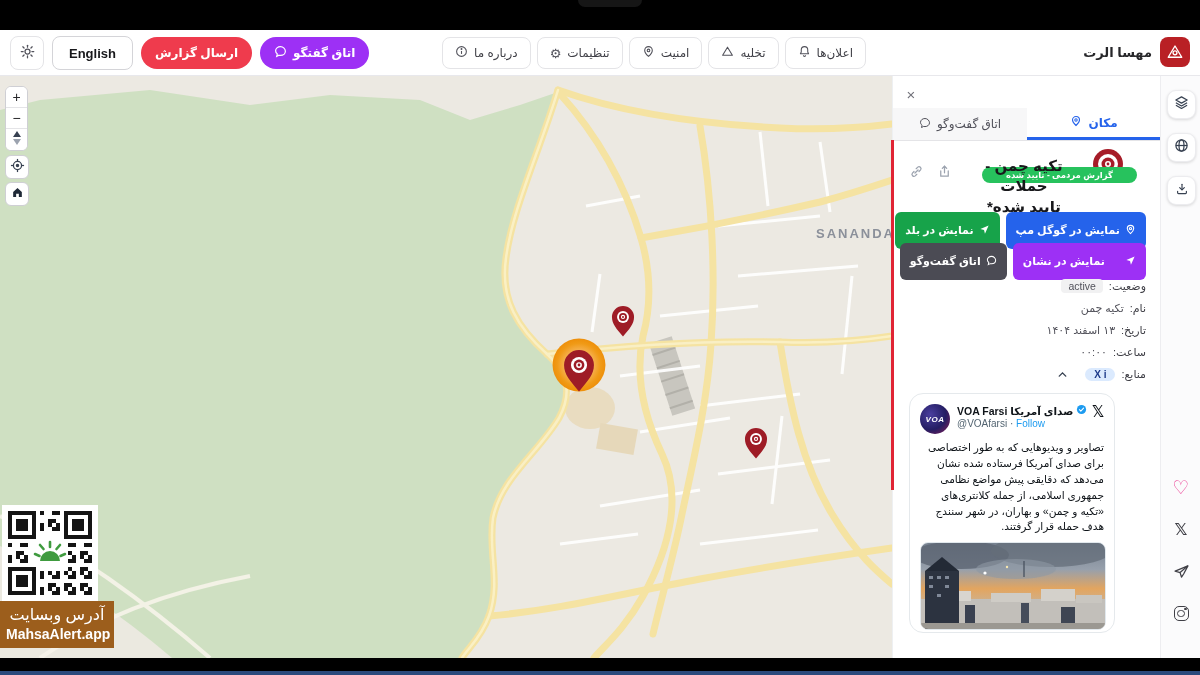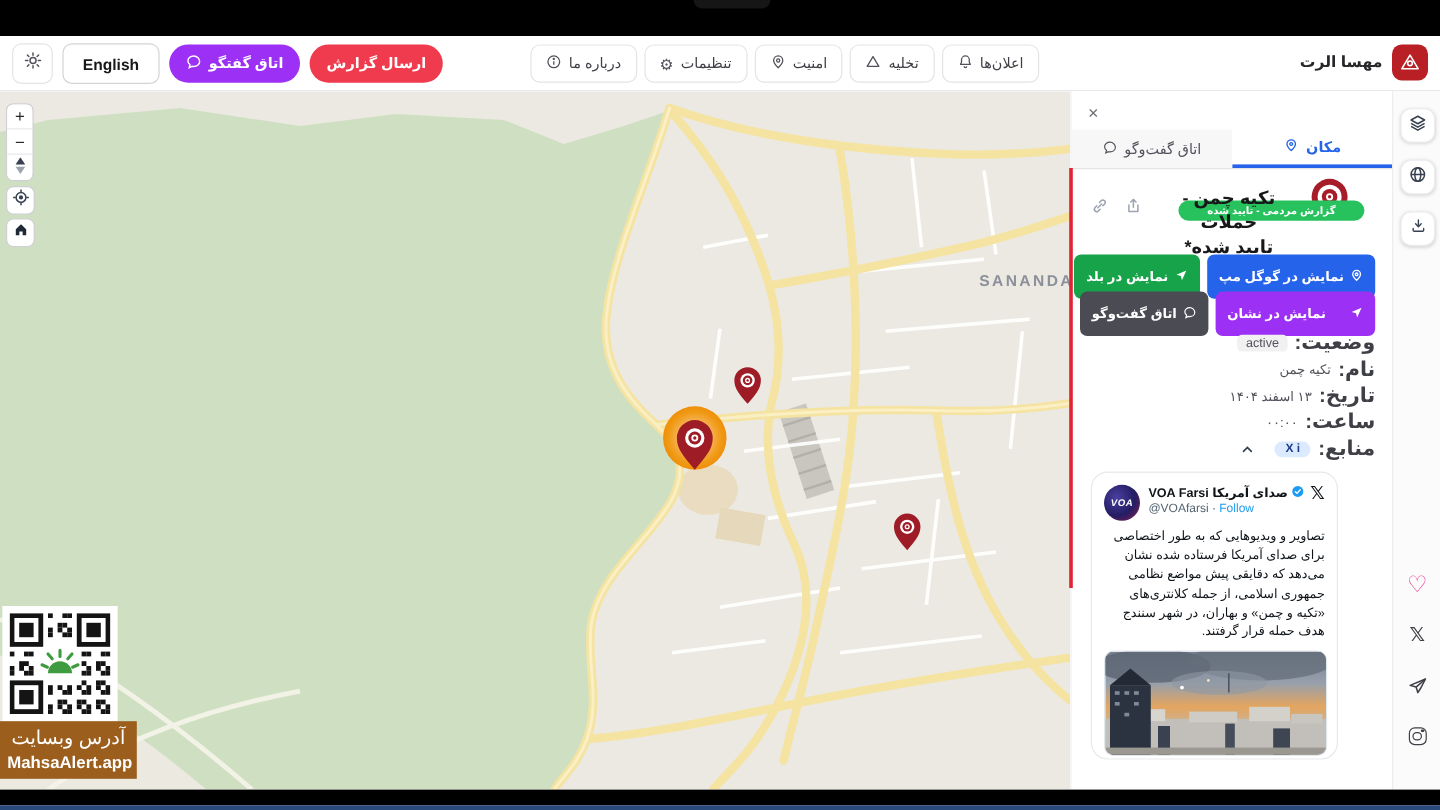--- a/index.html
+++ b/index.html
@@ -61,21 +61,21 @@
 
   .act-row{position:absolute;right:14px;display:flex;direction:rtl;gap:6px;}
   .act-btn{height:37px;padding:0 10px;border:none;border-radius:6px;color:#fff;font-size:11px;font-weight:bold;display:flex;align-items:center;gap:5px;cursor:pointer;white-space:nowrap;}
   .act-blue{background:var(--accent-blue,#2563eb);}
   .act-green{background:var(--accent-green,#17a34a);}
   .act-purple{background:var(--accent-purple,#9d30f5);gap:20px;}
   .act-dark{background:var(--dark-button,#4b4b54);}
 
   .details{position:absolute;right:14px;top:203px;direction:rtl;}
   .d-row{display:flex;align-items:center;gap:6px;margin-bottom:8px;height:14px;}
-  .d-label{font-size:17px;font-weight:bold;color:#3f3f46;text-align:center;}
+  .d-label{font-size:11px;font-weight:normal;color:#3f3f46;text-align:center;}
   .d-value{font-size:11px;color:#52525b;}
   .v-badge{background:#f1f1f2;border-radius:4px;padding:1px 7px;font-size:10.5px;}
   .v-pill{background:#dbeafe;border-radius:10px;padding:1px 9px;font-size:10px;font-weight:bold;color:#1e3a8a;}
   .chev{margin-right:10px;cursor:pointer;display:flex;align-items:center;}
 
   
   .tweet{position:absolute;left:16px;top:317px;width:206px;height:240px;border:1px solid #e5e9ec;border-radius:14px;background:#fff;overflow:hidden;}
   .tw-head{display:flex;align-items:flex-start;padding:10px 10px 0;gap:7px;}
   .tw-avatar{width:30px;height:30px;border-radius:50%;background:radial-gradient(circle at 35% 35%,#4a3f9f,#241d63 55%,#8c1d54);color:#fff;font-size:8px;font-weight:bold;font-style:italic;display:flex;align-items:center;justify-content:center;letter-spacing:.5px;flex-shrink:0;}
   .tw-names{flex:1;min-width:0;}
@@ -117,27 +117,27 @@
               <line x1="2" y1="12" x2="5" y2="12"></line>
               <line x1="19" y1="12" x2="22" y2="12"></line>
               <line x1="4.5" y1="4.5" x2="6.5" y2="6.5"></line>
               <line x1="17.5" y1="17.5" x2="19.5" y2="19.5"></line>
               <line x1="4.5" y1="19.5" x2="6.5" y2="17.5"></line>
               <line x1="17.5" y1="6.5" x2="19.5" y2="4.5"></line>
             </svg>
         </span>
       </div>
       <div class="lang-btn">English</div>
+      <div class="pill-btn pill-red">ارسال گزارش</div>
       <div class="pill-btn pill-purple">
         <span><svg width="13" height="13" viewBox="0 0 24 24" fill="none" stroke="#fff" stroke-width="2.2">
               <path d="M12 3C6.9 3 3 6.4 3 10.6c0 2.3 1.2 4.4 3.1 5.8L5 21l4.3-2.1c.9.2 1.8.3 2.7.3 5.1 0 9-3.4 9-7.6S17.1 3 12 3z"></path>
             </svg></span>
         <span>اتاق گفتگو</span>
       </div>
-      <div class="pill-btn pill-red">ارسال گزارش</div>
     </div>
 
     <div class="nav-menu">
       <div class="nav-item">
         <span><svg width="13" height="13" viewBox="0 0 24 24" fill="none" stroke="#52525b" stroke-width="2">
               <circle cx="12" cy="12" r="9"></circle>
               <line x1="12" y1="11" x2="12" y2="16.5"></line>
               <circle cx="12" cy="7.5" r="0.8" fill="#52525b"></circle>
             </svg></span>
         <span>درباره ما</span>

